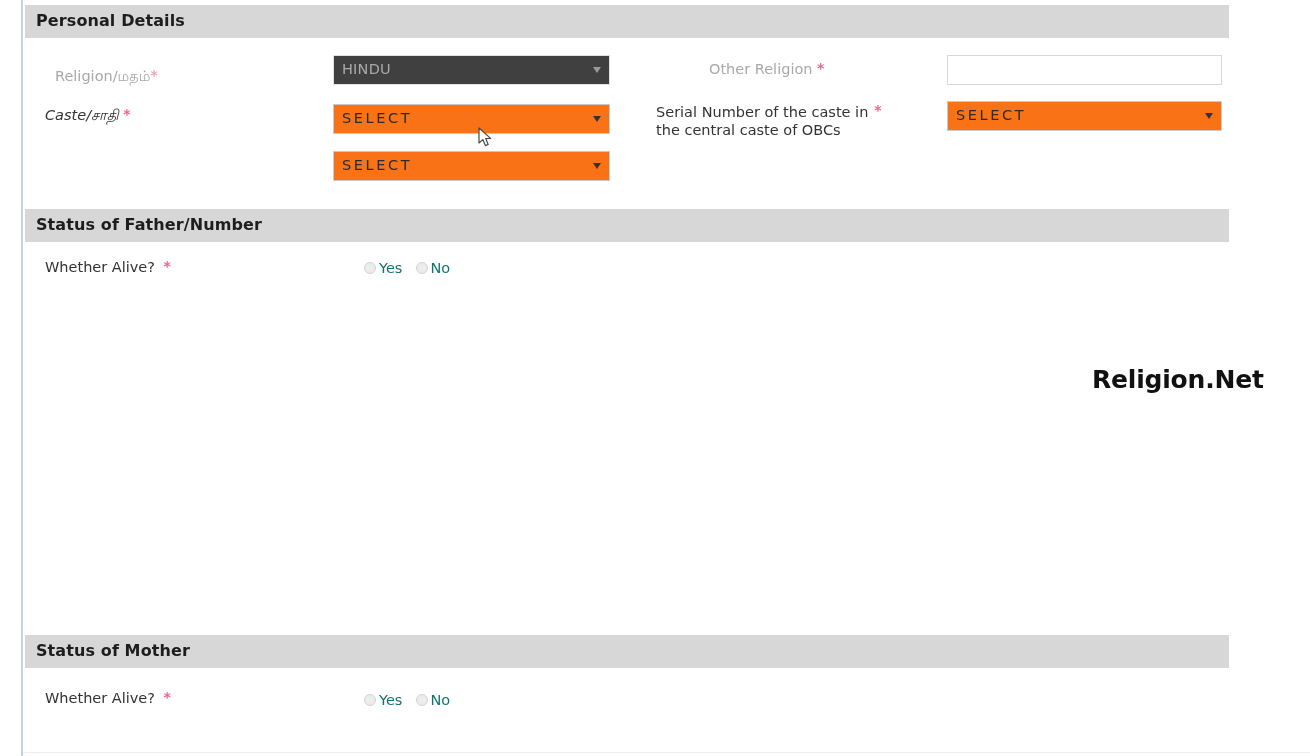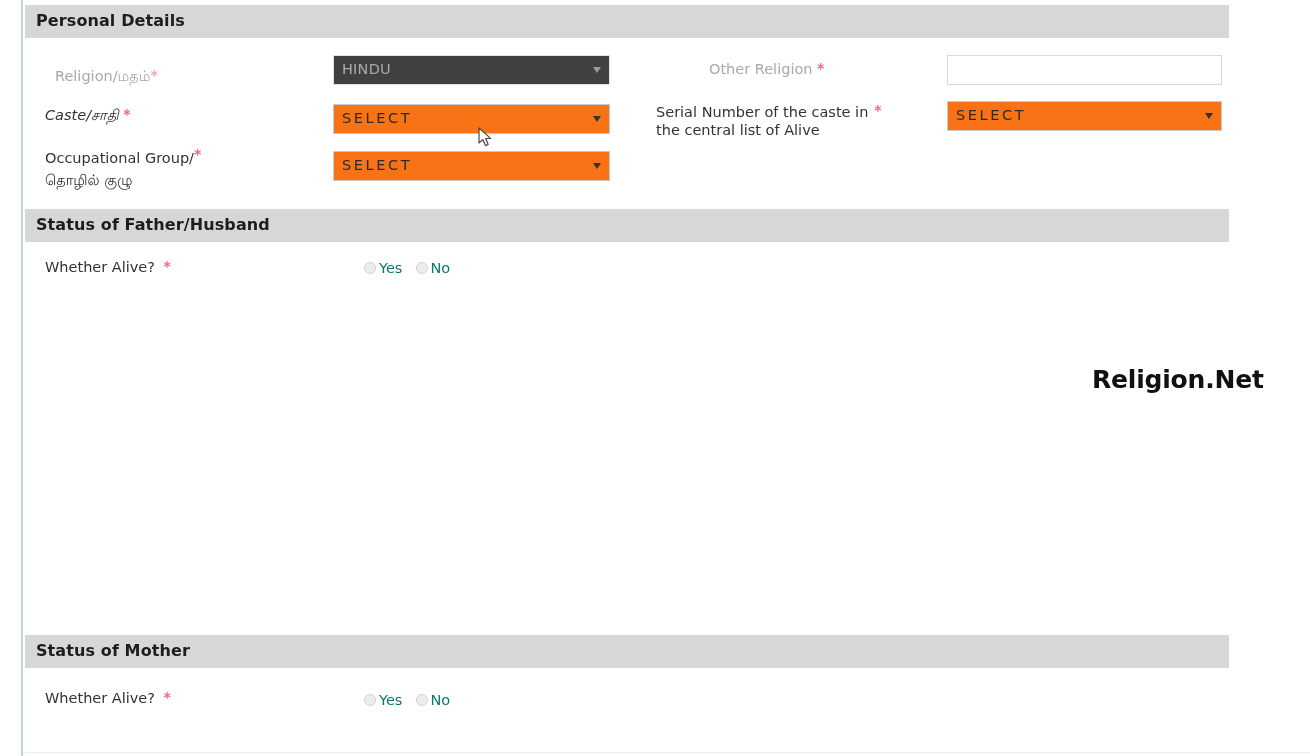--- a/index.html
+++ b/index.html
@@ -215,38 +215,34 @@
       <span>Caste/சாதி</span>
       <span class="req">*</span>
     </div>
     <div class="select" style="left:310px; top:104px; width:277px;">
       <span class="sel-text">SELECT</span>
       <span class="caret"></span>
     </div>
 
     <div class="field-label wrap" style="left:633px; top:103px; width:240px; line-height:18px;">
       <span>Serial Number of the caste in</span><span class="req" style="margin-left:6px;">*</span><br>
-      <span>the central list of Alive</span>
+      <span>the central caste of OBCs</span>
     </div>
     <div class="select" style="left:924px; top:101px; width:275px;">
       <span class="sel-text">SELECT</span>
       <span class="caret"></span>
     </div>
 
-    <div class="field-label wrap" style="left:22px; top:147px; width:230px; line-height:22px;">
-      <span>Occupational Group/</span><span class="req">*</span><br>
-      <span>தொழில் குழு</span>
-    </div>
     <div class="select" style="left:310px; top:151px; width:277px;">
       <span class="sel-text">SELECT</span>
       <span class="caret"></span>
     </div>
 
     <div class="section-bar" id="bar-father">
-      <span class="section-title">Status of Father/Husband</span>
+      <span class="section-title">Status of Father/Number</span>
     </div>
 
     <div class="field-label" style="left:22px; top:259px;">
       <span>Whether Alive?</span>
       <span class="req" style="margin-left:4px;">*</span>
     </div>
 
     <div class="radio-group" style="left:341px; top:258px;">
       <span class="radio-opt">
         <span class="radio-dot"></span><span class="radio-label">Yes</span>

